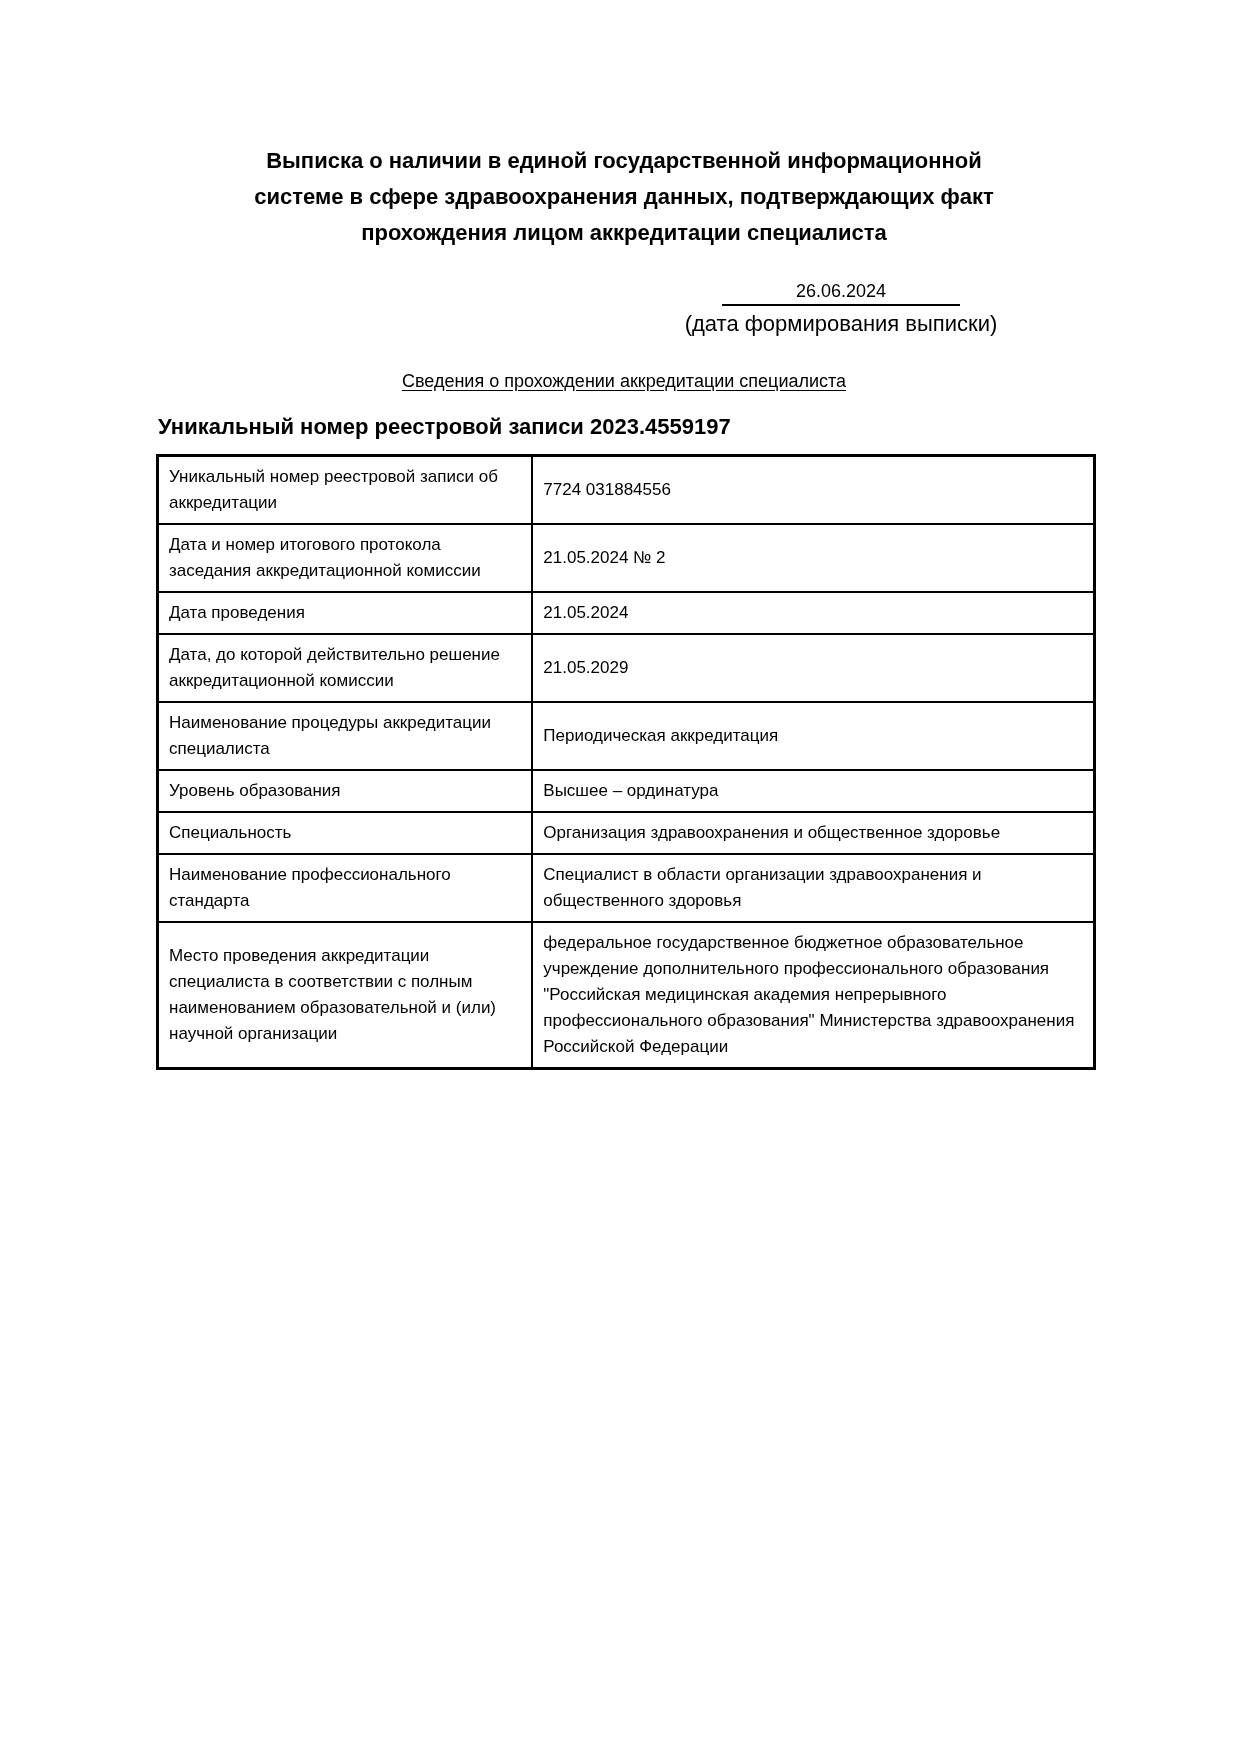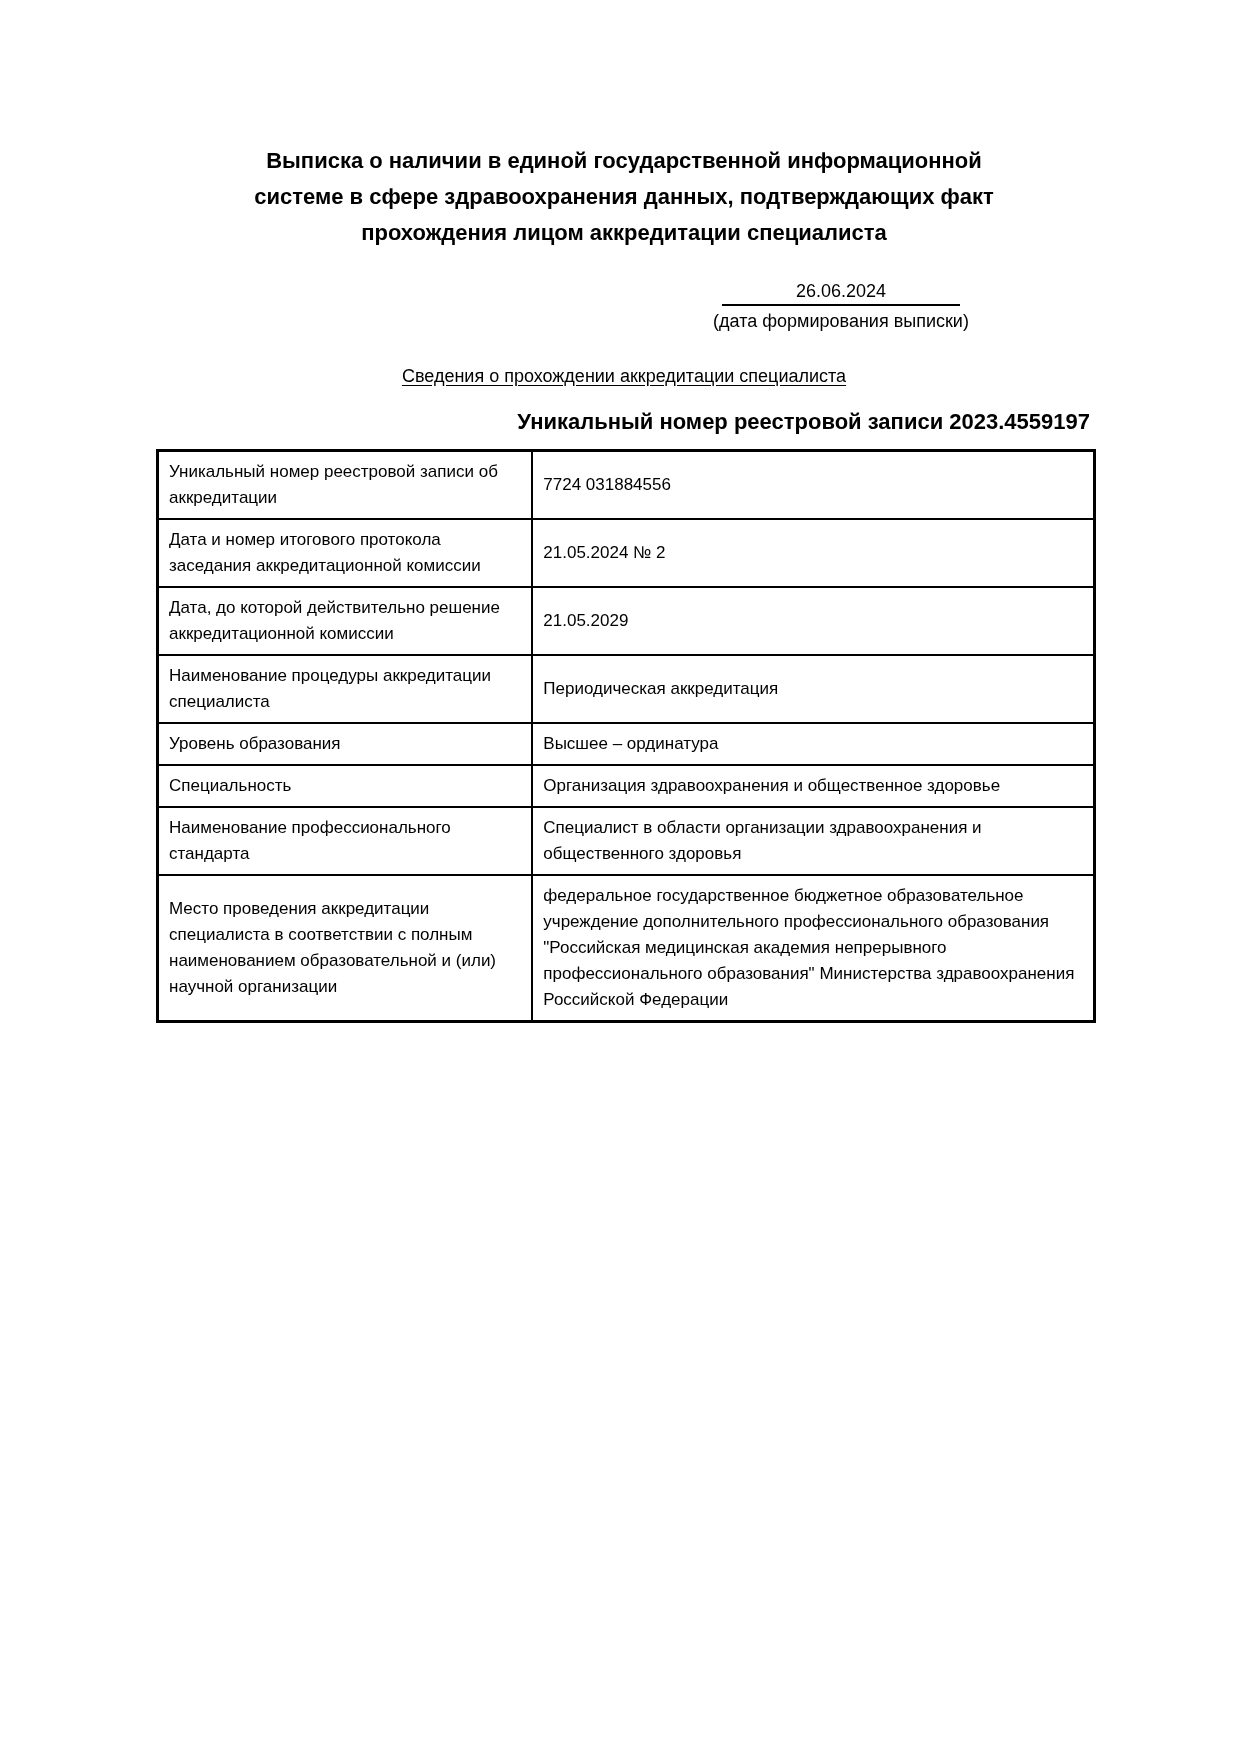--- a/index.html
+++ b/index.html
@@ -36,38 +36,38 @@
   }
   .date-underline {
     display: inline-block;
     width: 238px;
     border-bottom: 2px solid #000;
     padding-bottom: 2px;
     text-align: center;
   }
   .date-caption {
     margin-top: 3px;
-    font-size: 18px;
+    font-size: 22px;
   }
   .intro {
     margin-top: 50px;
     text-align: center;
     font-size: 18px;
     line-height: 27px;
   }
   .section-heading {
     margin-top: 28px;
     text-align: center;
     font-size: 18px;
     text-decoration: underline;
     text-underline-offset: 3px;
   }
   .registry-heading {
     margin-top: 18px;
-    text-align: right;
+    text-align: left;
     font-size: 22px;
     font-weight: bold;
   }
   table.acc-table {
     margin-top: 12px;
     width: 940px;
     border-collapse: collapse;
     border: 3px solid #000;
     font-size: 17px;
     line-height: 26px;
@@ -106,20 +106,24 @@
       <tbody>
         <tr>
           <td class="cell-label">Уникальный номер реестровой записи об аккредитации</td>
           <td class="cell-value">7724 031884556</td>
         </tr>
         <tr>
           <td class="cell-label">Дата и номер итогового протокола заседания аккредитационной комиссии</td>
           <td class="cell-value">21.05.2024 № 2</td>
         </tr>
         <tr>
+          <td class="cell-label">Дата проведения</td>
+          <td class="cell-value">21.05.2024</td>
+        </tr>
+        <tr>
           <td class="cell-label">Дата, до которой действительно решение аккредитационной комиссии</td>
           <td class="cell-value">21.05.2029</td>
         </tr>
         <tr>
           <td class="cell-label">Наименование процедуры аккредитации специалиста</td>
           <td class="cell-value">Периодическая аккредитация</td>
         </tr>
         <tr>
           <td class="cell-label">Уровень образования</td>
           <td class="cell-value">Высшее – ординатура</td>

